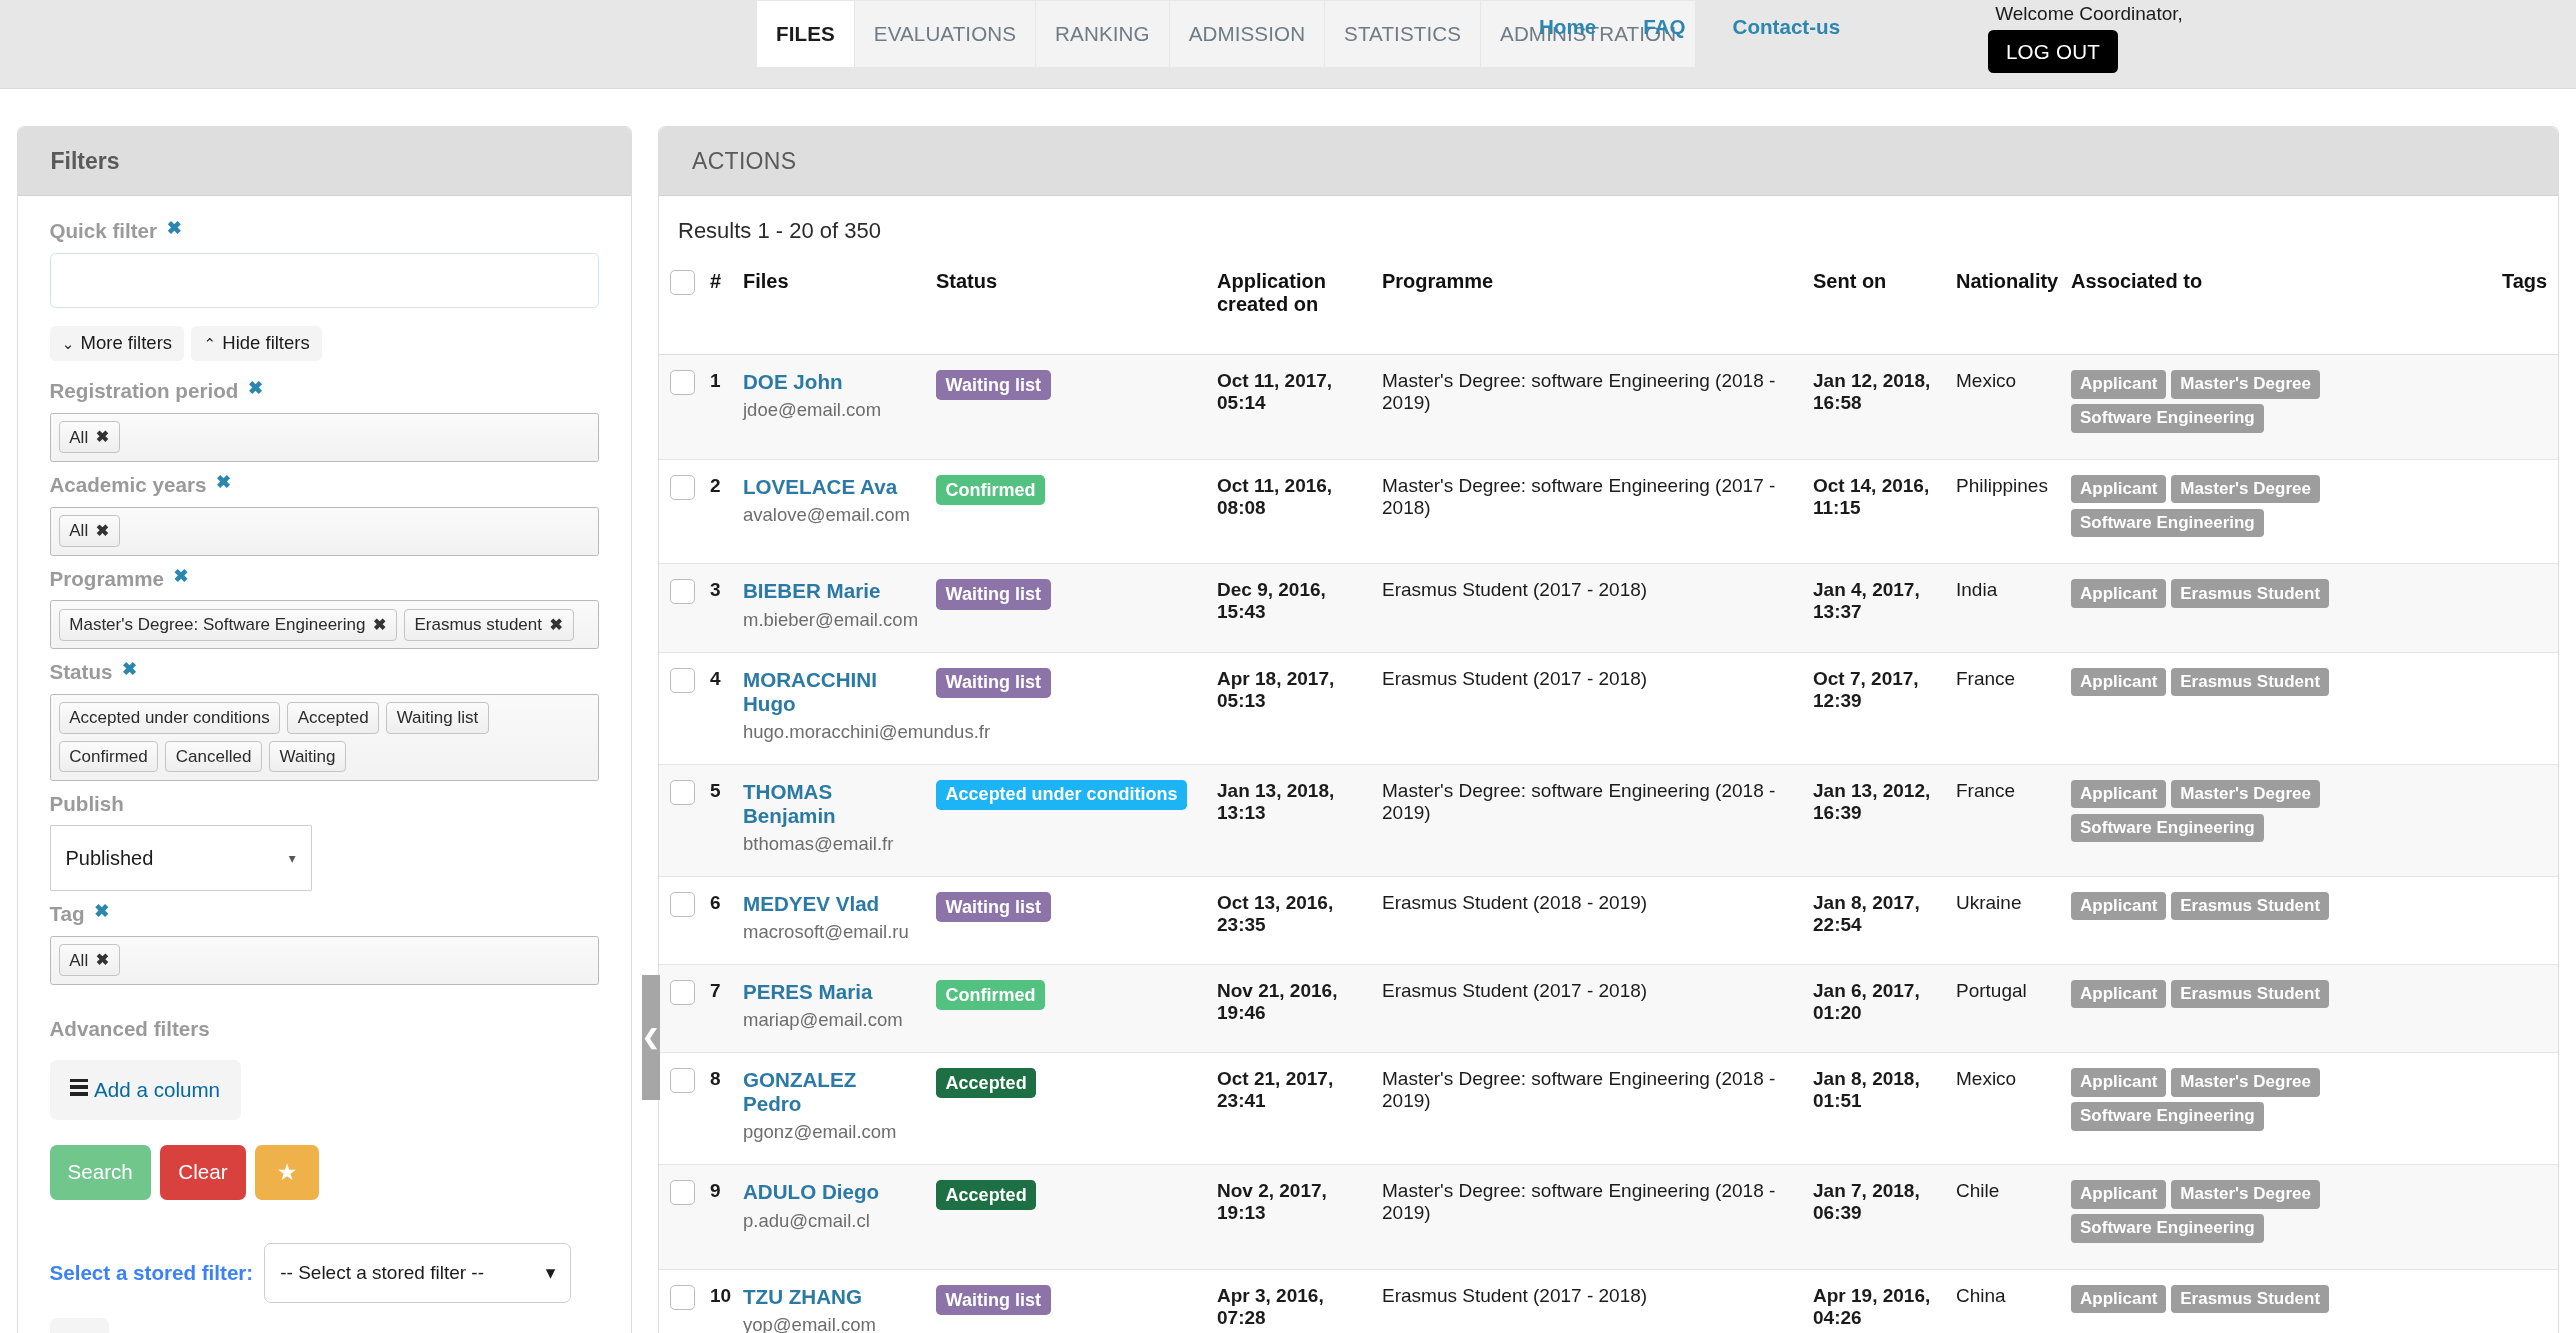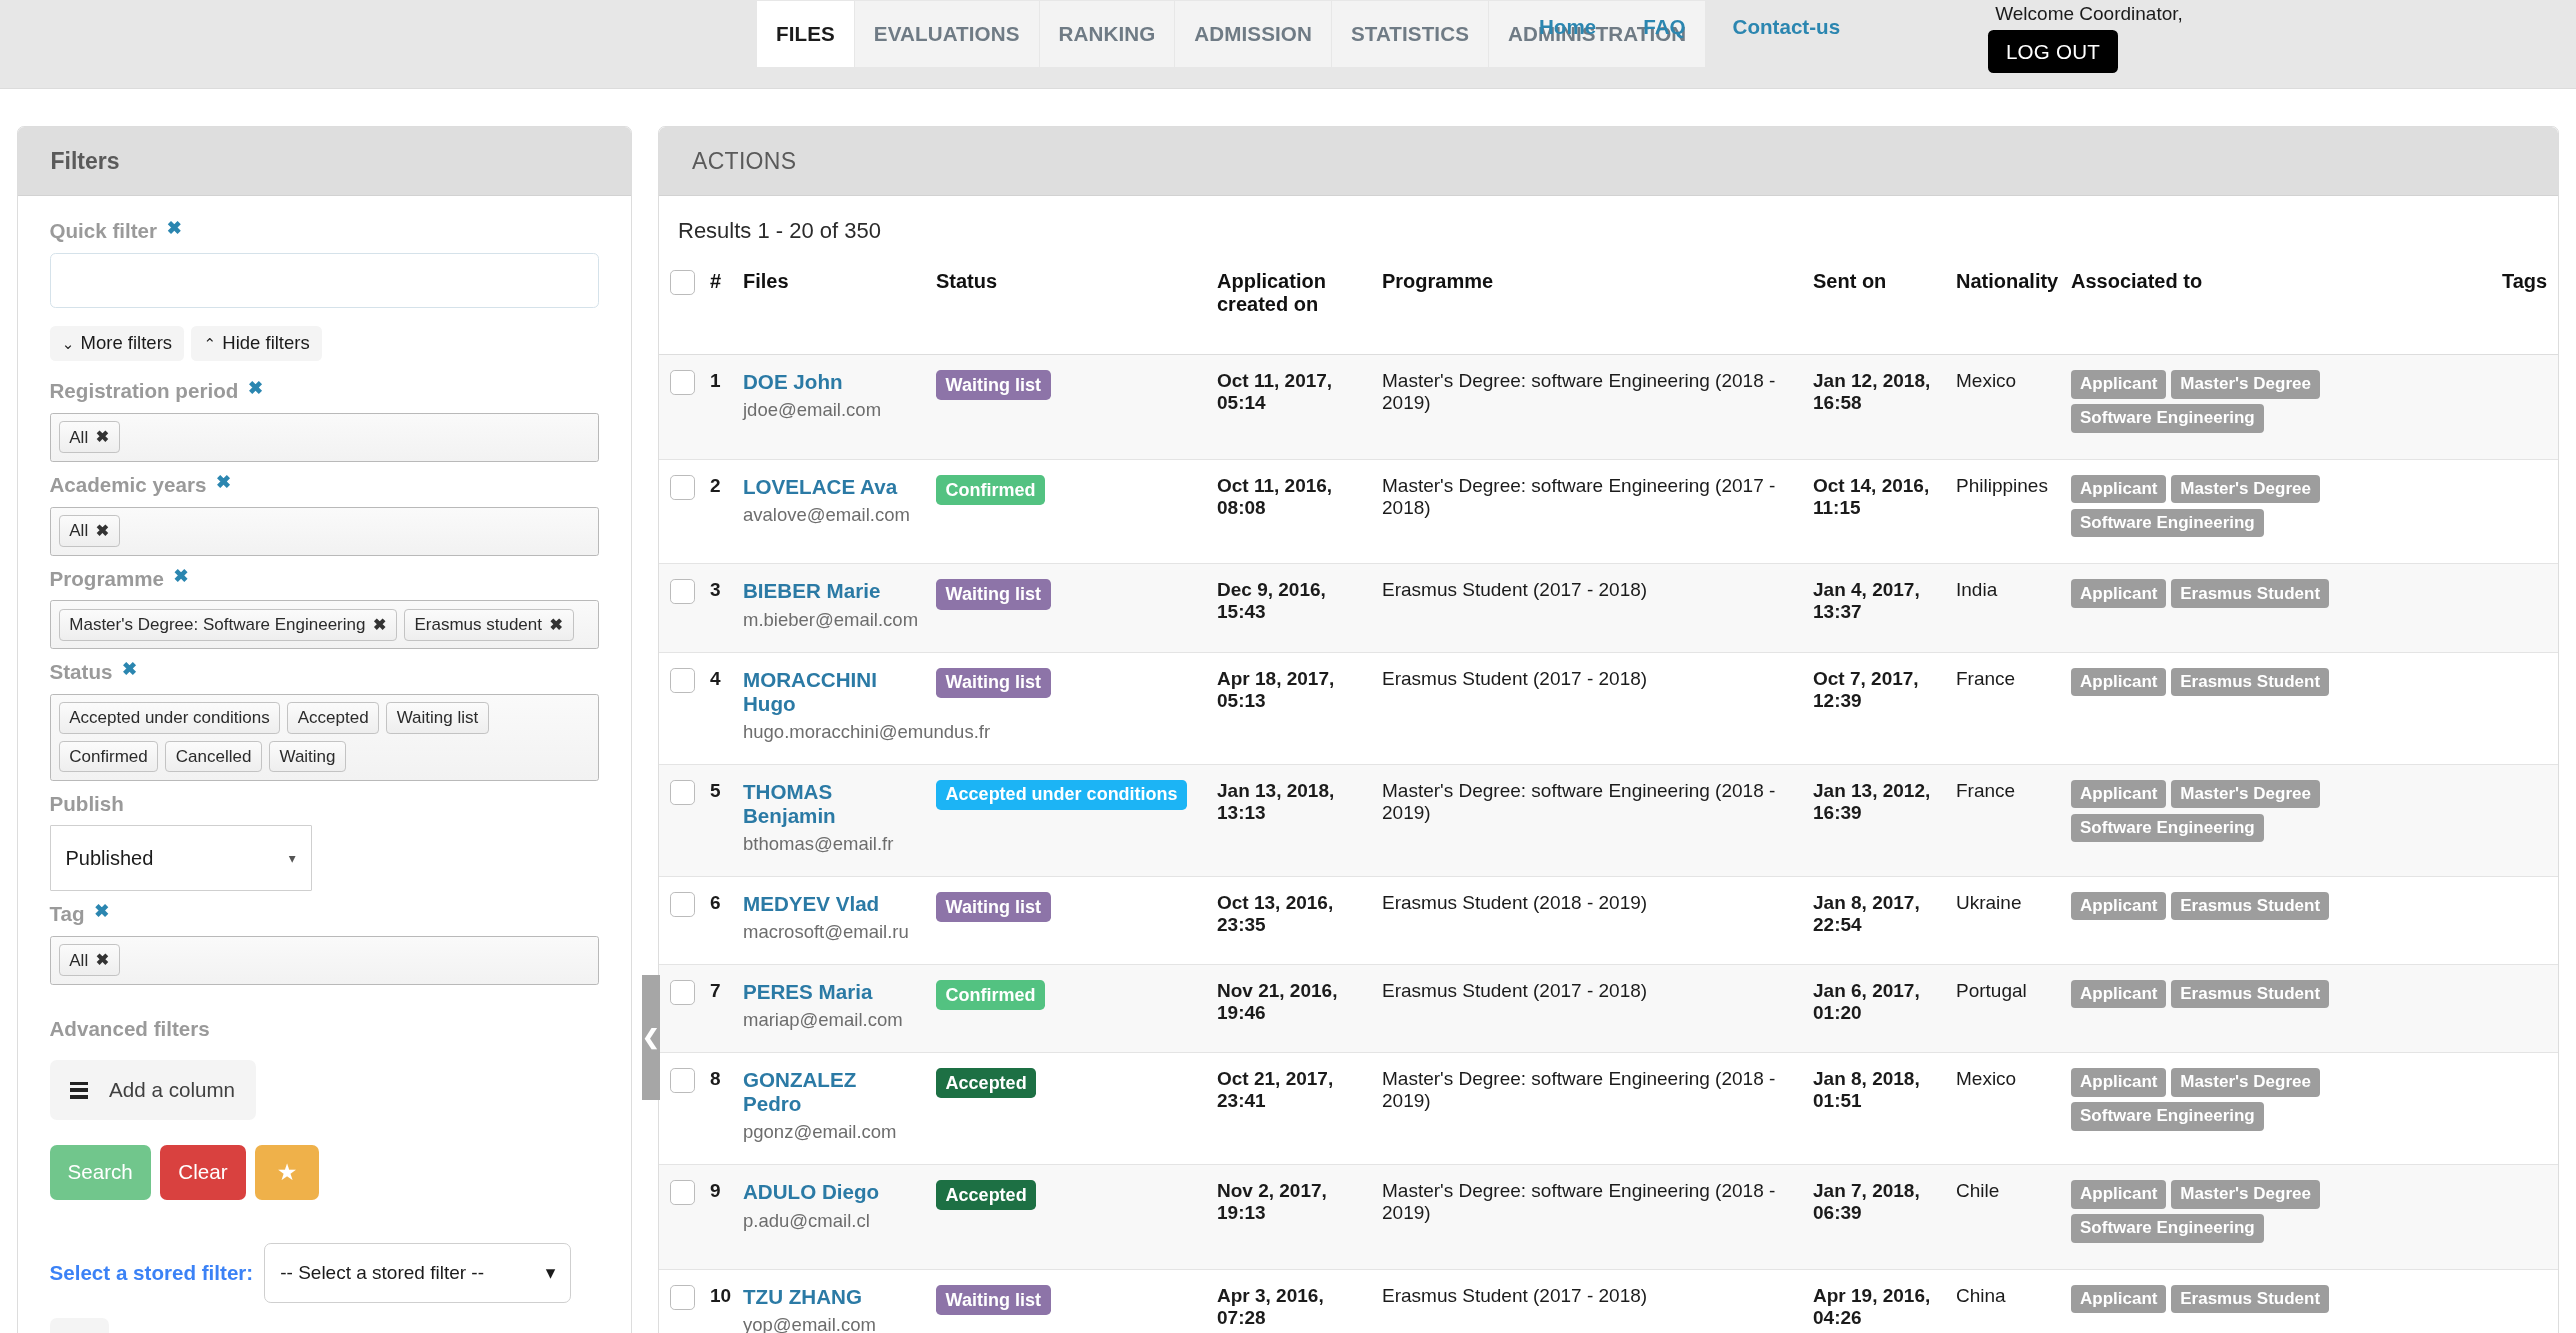--- a/index.html
+++ b/index.html
@@ -30,21 +30,20 @@
     align-items: center;
     justify-content: center;
     padding: 0 19px;
     background: #f3f3f3;
     border-right: 1.4px solid #e7e7e7;
     font-size: 20.6px;
     color: #6f7b85;
     letter-spacing: 0.1px;
     cursor: pointer;
     white-space: nowrap;
-    font-weight: bold;
   }
   .nav-tab.active {
     background: #ffffff;
     color: #1b1b1b;
     font-weight: bold;
   }
   .util-links {
     position: absolute;
     left: 1539px;
     top: 15px;
@@ -213,26 +212,26 @@
     font-family: "Liberation Sans", sans-serif;
   }
   .select-ctl .arrow { font-size: 13.7px; color: #555; }
 
   .addcol-btn {
     background: #f4f4f4;
     border: none;
     border-radius: 6.9px;
     padding: 18px 20.6px;
     font-size: 20.6px;
-    color: #404040;
+    color: #0369a1;
     font-family: "Liberation Sans", sans-serif;
     cursor: pointer;
     display: inline-flex;
-    align-items: center;
-    gap: 21px;
+    align-items: flex-start;
+    gap: 6px;
     margin-top: 9.6px;
   }
   .listicon {
     display: inline-block;
     width: 18px; height: 18px;
     position: relative;
   }
   .listicon i {
     position: absolute; left: 0; width: 18px; height: 3.4px; background: #222;
     display: block;

